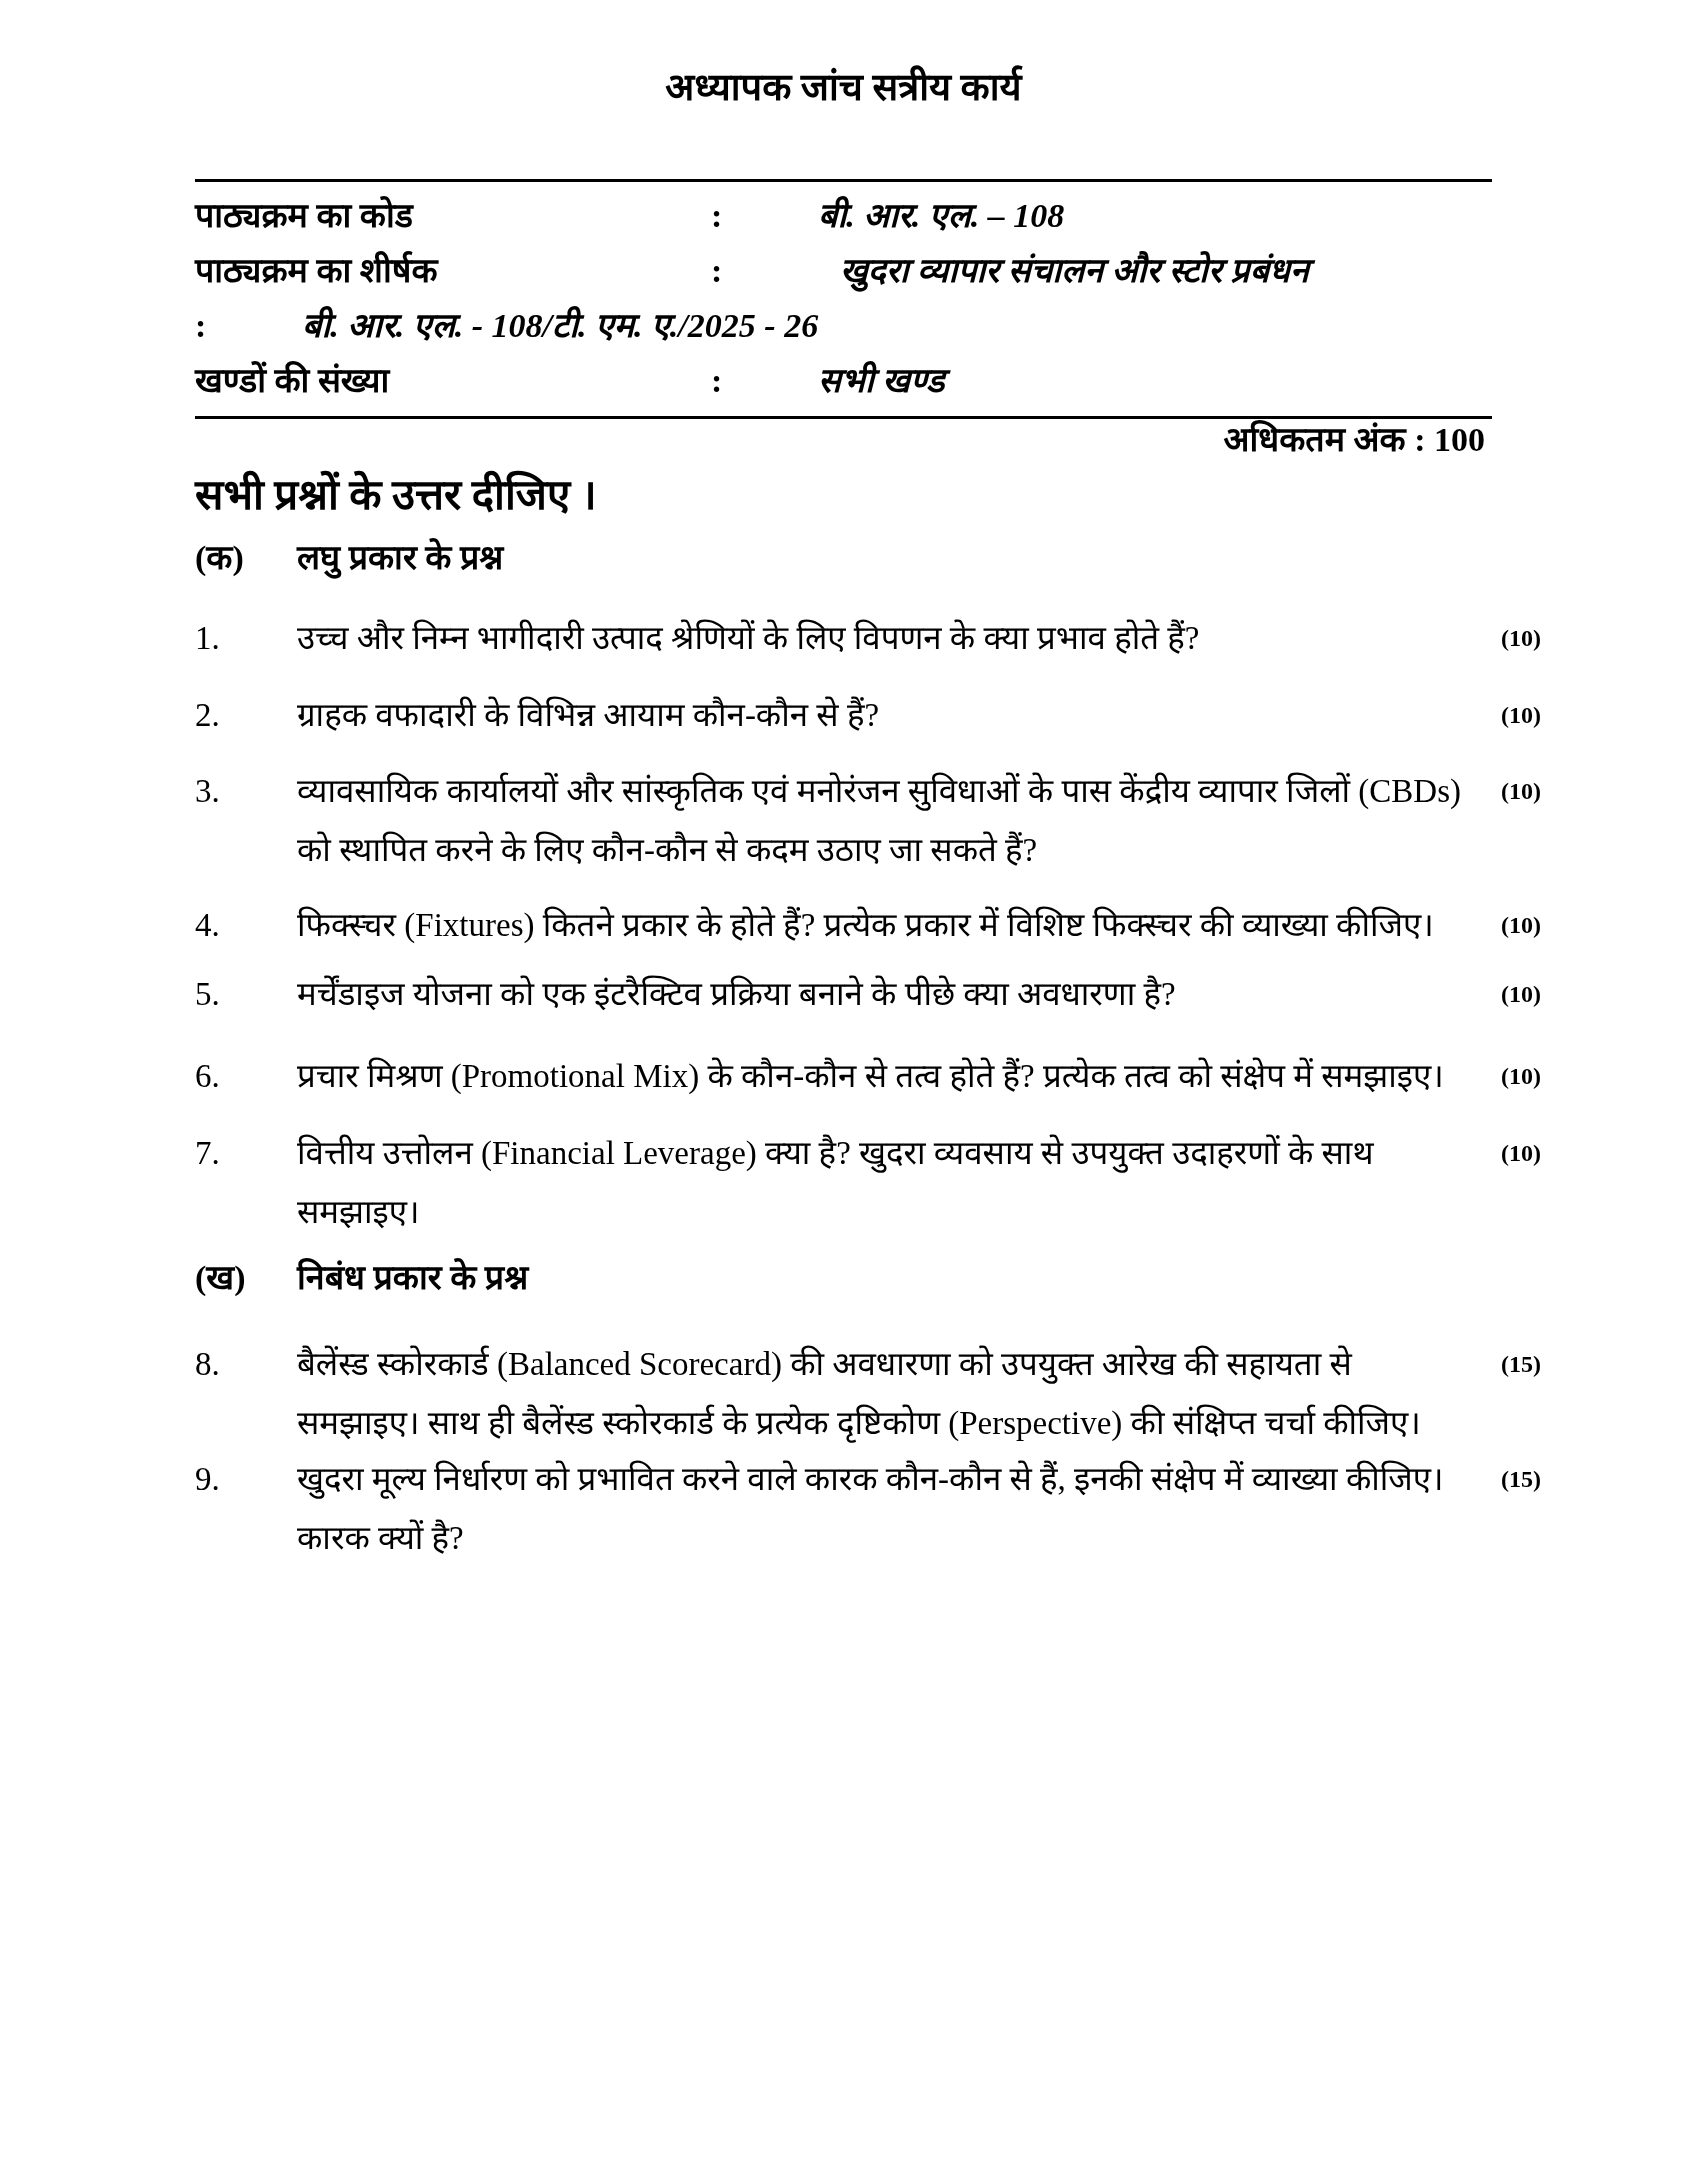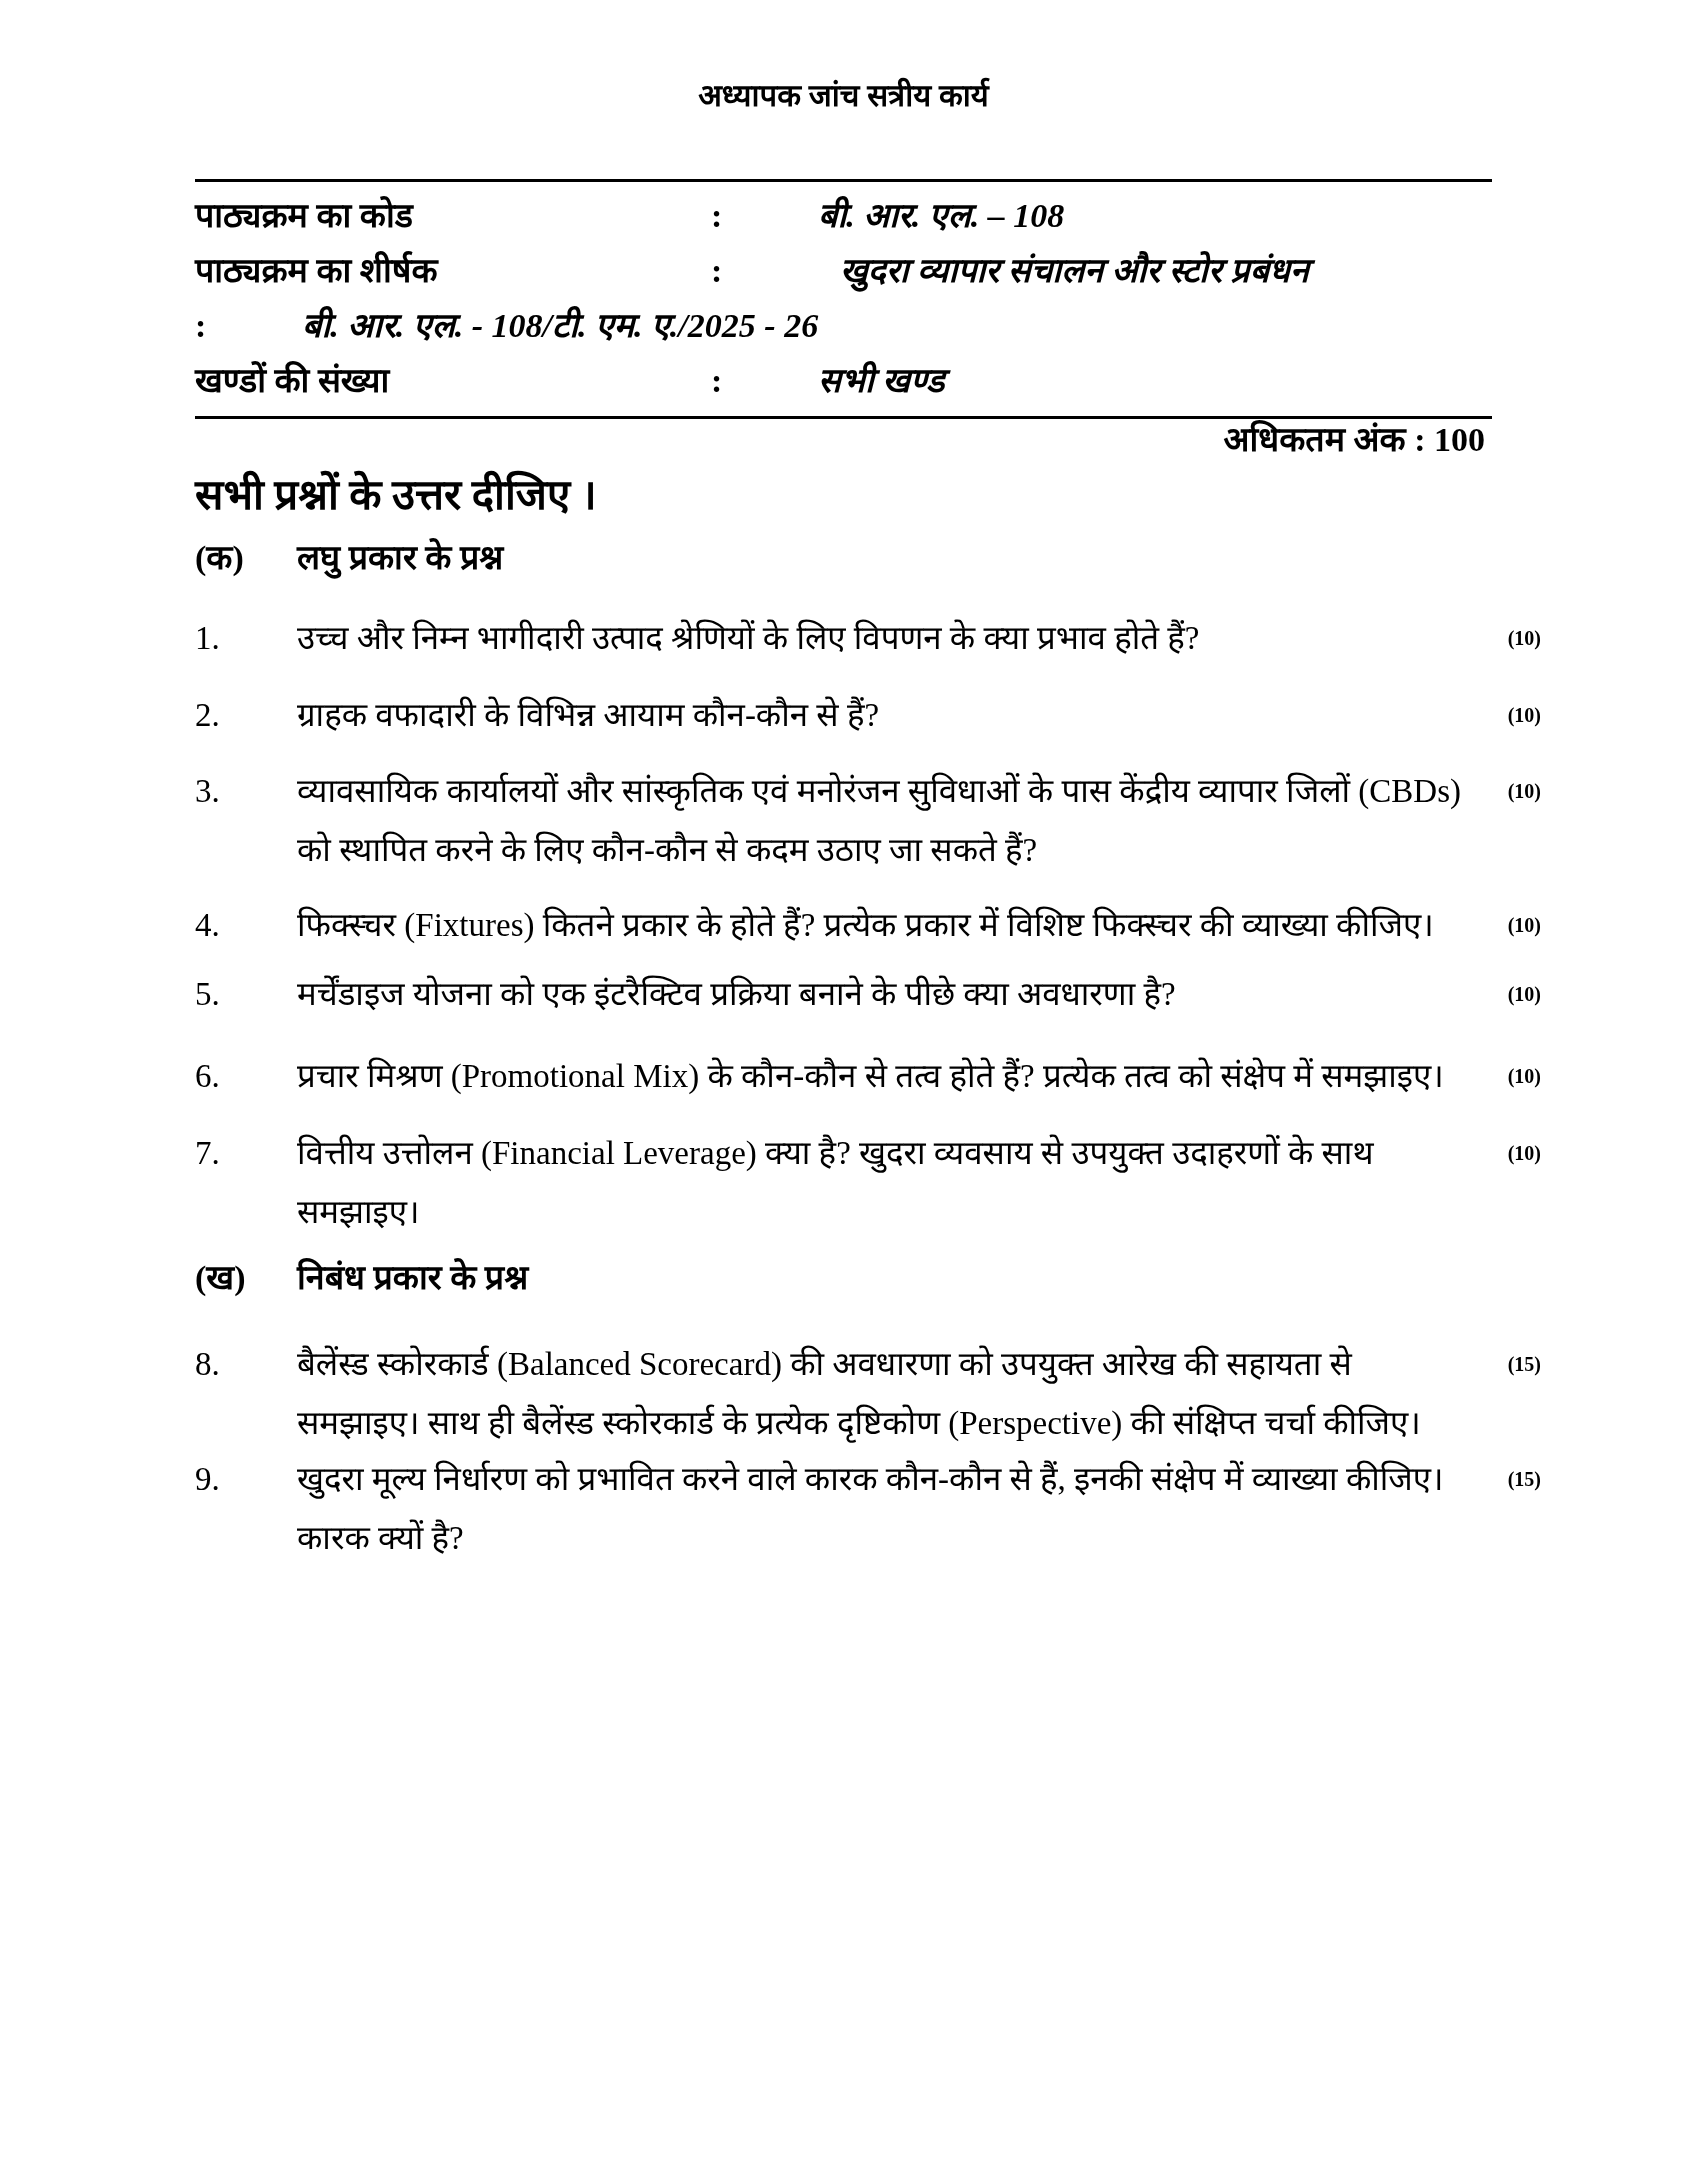--- a/index.html
+++ b/index.html
@@ -16,25 +16,25 @@
   }
   .page {
     position: absolute;
     left: 195px;
     top: 0;
     width: 1346px;
     height: 2178px;
   }
   .doc-title {
     position: absolute;
-    top: 74px;
+    top: 65px;
     left: 0;
     width: 1297px;
     text-align: center;
-    font-size: 31px;
+    font-size: 38px;
     font-weight: bold;
     line-height: 44px;
   }
   .rule {
     position: absolute;
     left: 0;
     width: 1297px;
     border-top: 3px solid #000;
     height: 0;
   }
@@ -101,21 +101,21 @@
   }
   .q-text {
     flex: 0 0 1168px;
     line-height: 59px;
   }
   .q-line { line-height: 59px; }
   .q-marks {
     flex: 1;
     text-align: right;
     font-weight: bold;
-    font-size: 20px;
+    font-size: 24px;
     line-height: 59px;
     white-space: nowrap;
   }
 </style>
 </head>
 <body>
 
 <div class="page">
 
   <div class="doc-title">अध्यापक जांच सत्रीय कार्य</div>

